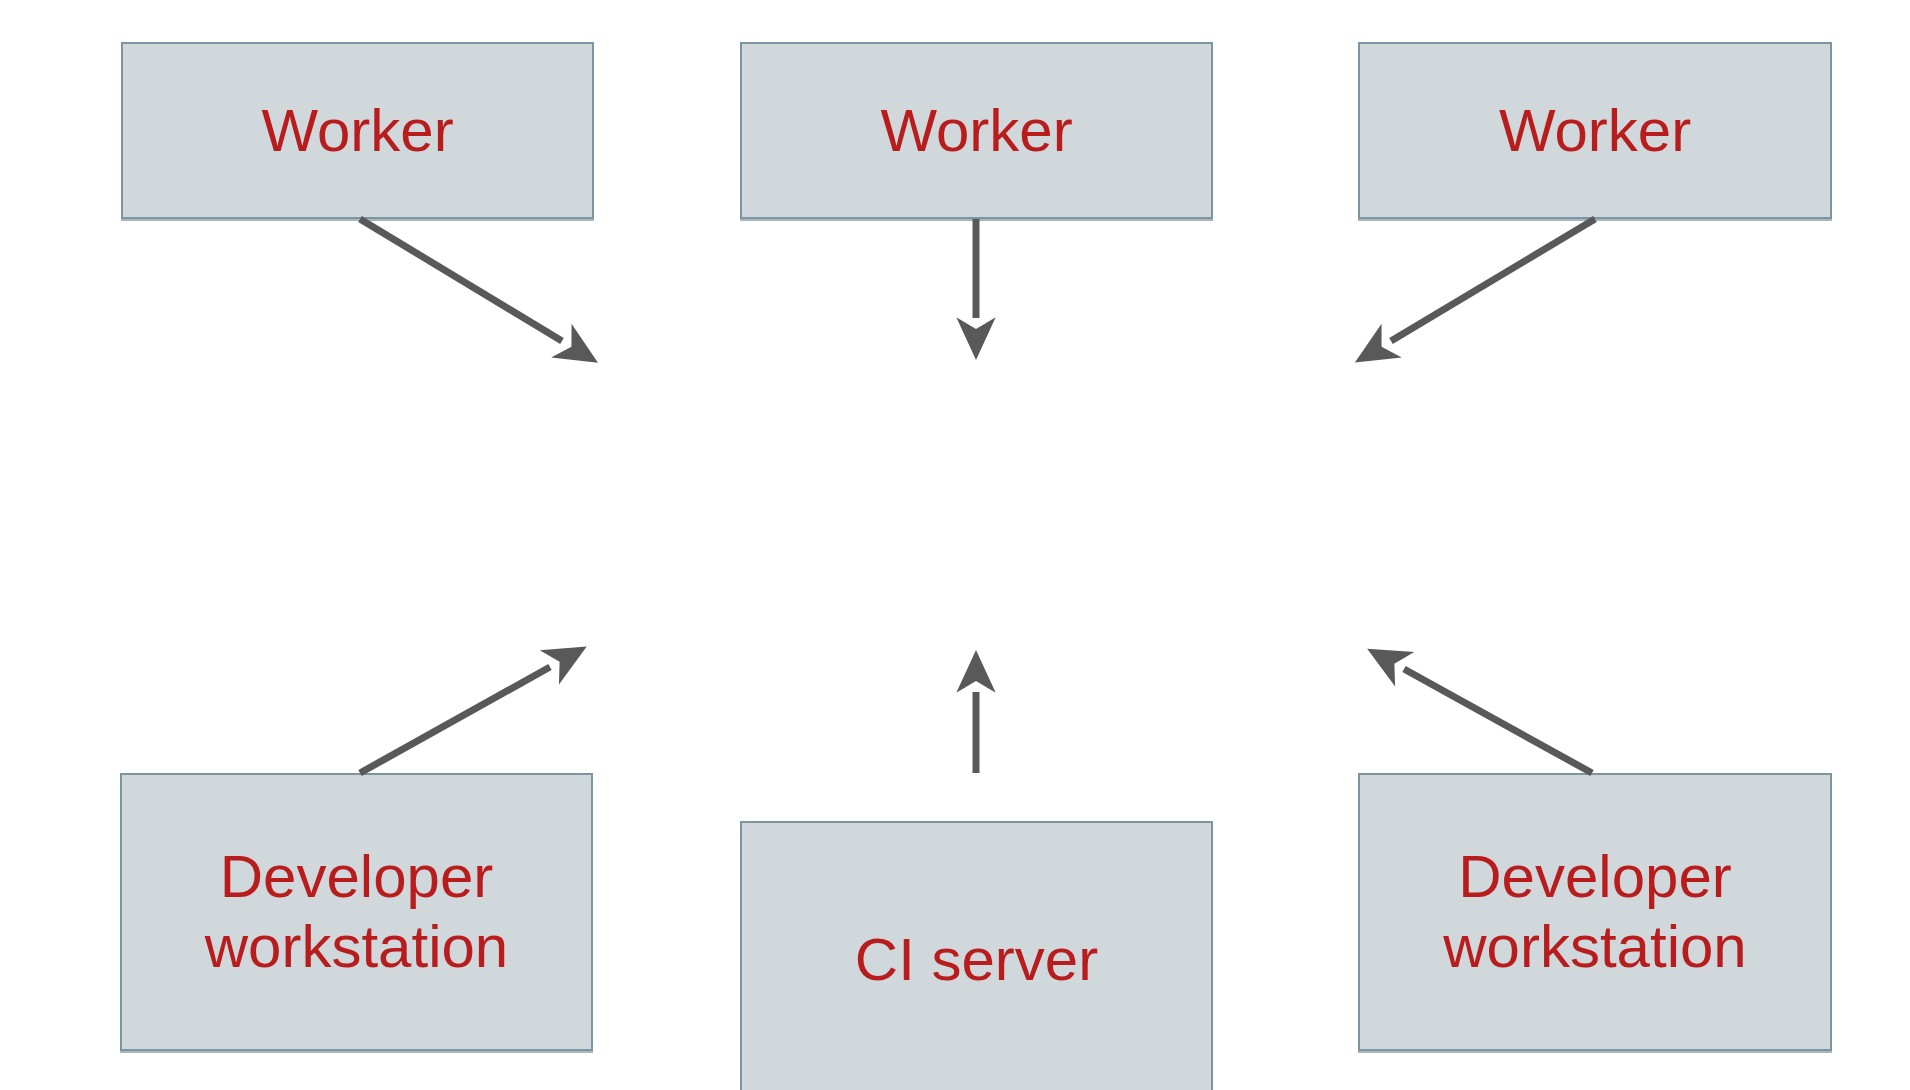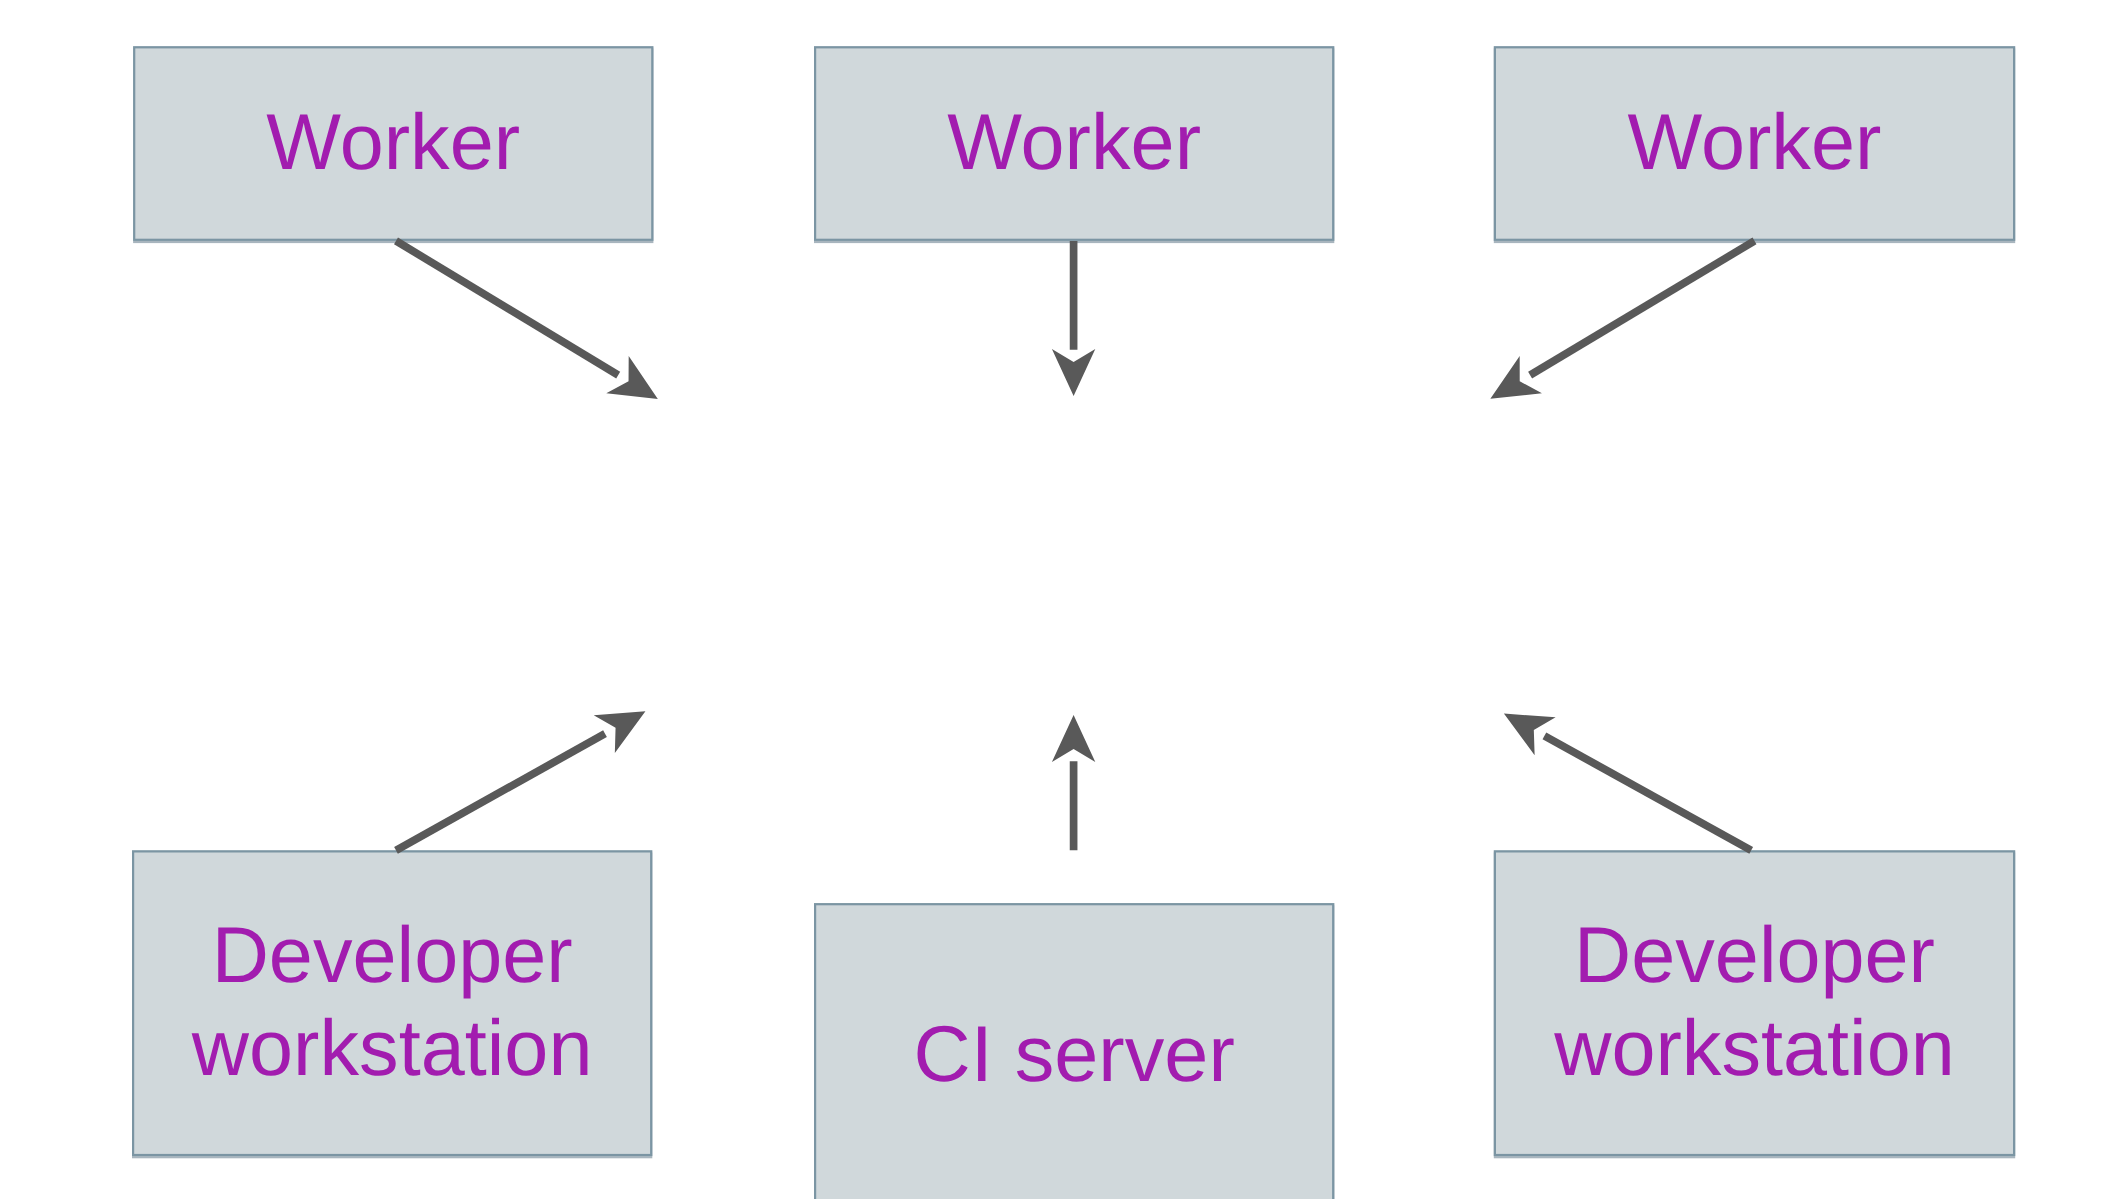--- a/index.html
+++ b/index.html
@@ -18,23 +18,23 @@
   .node {
     position: absolute;
     box-sizing: border-box;
     background: #d0d8db;
     border: 2px solid #7b95a3;
     box-shadow: 0 2px 0 rgba(96, 120, 136, 0.55);
     display: flex;
     align-items: center;
     justify-content: flex-start;
     text-align: center;
-    font-size: 72px;
+    font-size: 60px;
     line-height: 1.16;
-    color: #a21caf;
+    color: #b91c1c;
     letter-spacing: 0;
   }
   .node .label {
     display: block;
     width: 100%;
     padding: 0 8px;
   }
   
   #worker-1 { left: 121px; top: 42px;  width: 473px; height: 177px; }
   #worker-2 { left: 740px; top: 42px;  width: 473px; height: 177px; }

